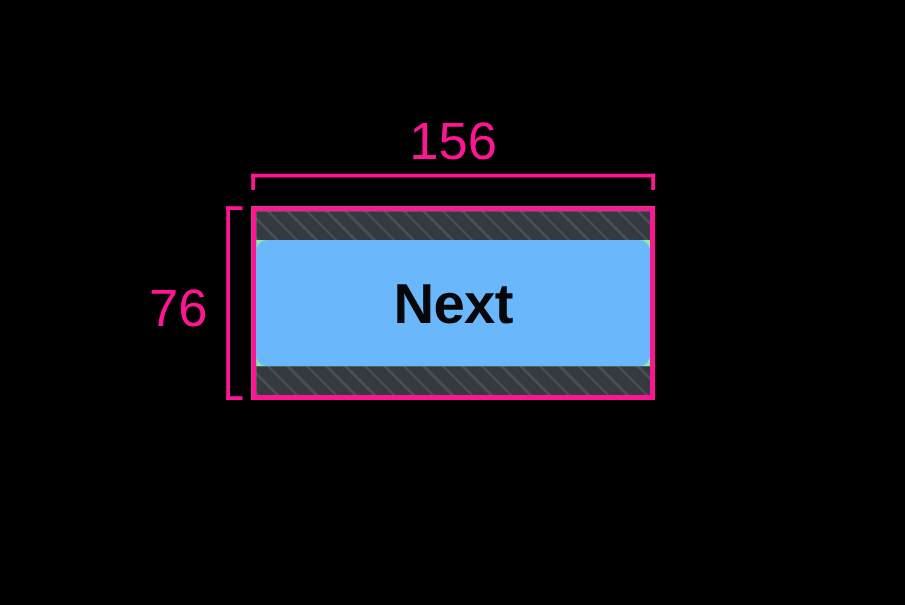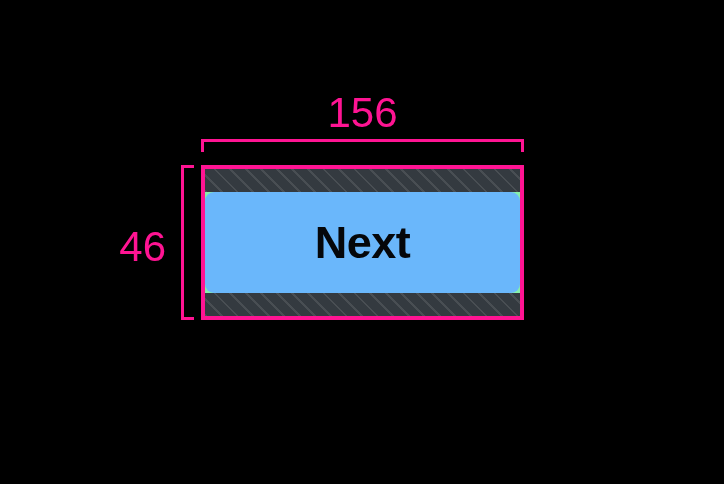--- a/index.html
+++ b/index.html
@@ -133,21 +133,21 @@
 <body>
 
 <div id="canvas">
 
   <div class="dim-label width-label">156</div>
 
   <div class="dim-line wbracket-rule"></div>
   <div class="dim-line wbracket-tick left"></div>
   <div class="dim-line wbracket-tick right"></div>
 
-  <div class="dim-label height-label">46</div>
+  <div class="dim-label height-label">76</div>
 
   <div class="dim-line hbracket-rule"></div>
   <div class="dim-line hbracket-tick top"></div>
   <div class="dim-line hbracket-tick bottom"></div>
 
   <div class="element-box">
 
     <div class="pad-band top"></div>
 
     <div class="content-surface">

